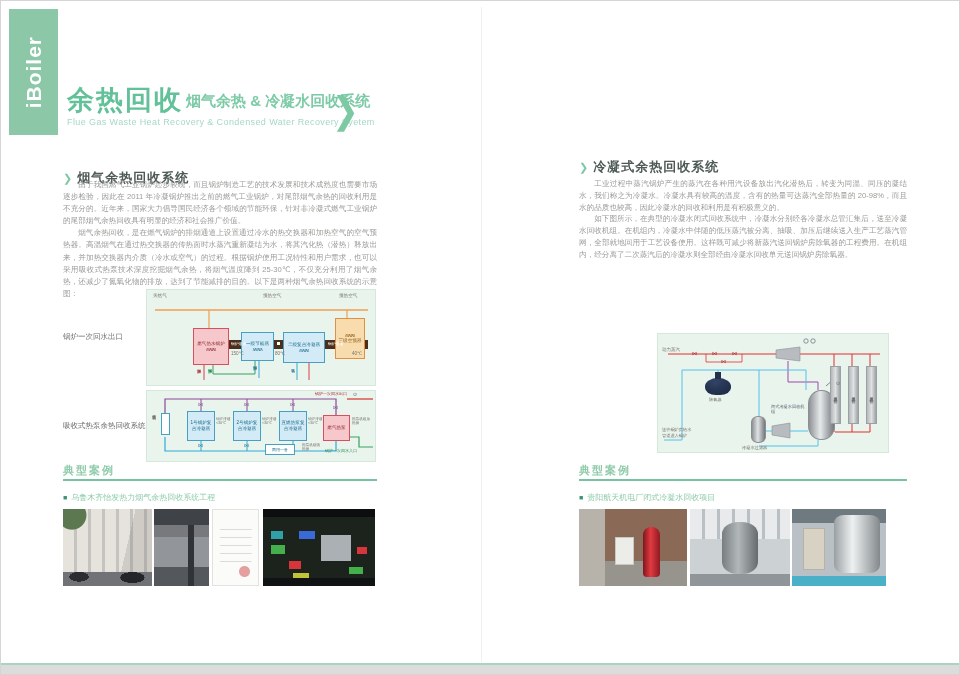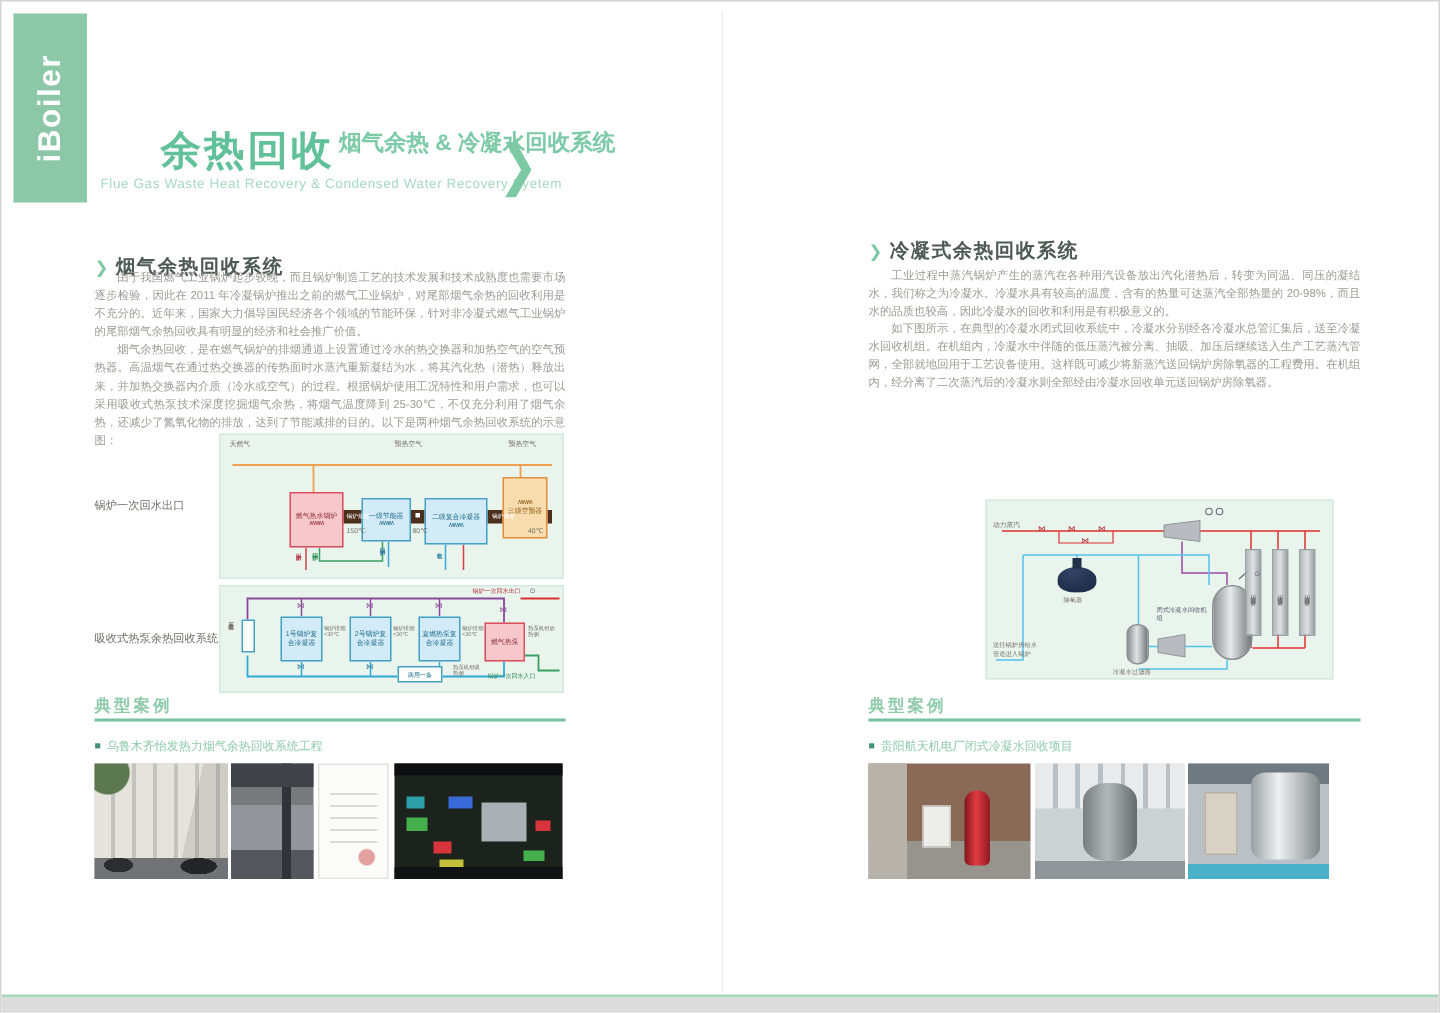--- a/index.html
+++ b/index.html
@@ -3,21 +3,21 @@
 <meta charset="utf-8">
 <style>
   html,body{margin:0;padding:0;background:#ececec;}
   #page{position:relative;width:958px;height:673px;background:#fff;border:1px solid #d5d5d5;
         overflow:hidden;font-family:"Liberation Sans","DejaVu Sans",sans-serif;}
   .abs{position:absolute;}
   
   .brand-bar{left:8px;top:8px;width:49px;height:126px;background:#8cc8a8;display:flex;align-items:center;justify-content:center;}
   .brand-text{writing-mode:vertical-rl;transform:rotate(180deg);color:#fff;font-size:21px;letter-spacing:1px;font-weight:bold;}
   
-  .hdr{left:66px;top:86px;display:flex;align-items:flex-start;margin-left:40px;}
+  .hdr{left:66px;top:86px;display:flex;align-items:center;}
   .hdr-title{font-size:27px;font-weight:bold;color:#63c199;letter-spacing:2px;line-height:1;}
   .hdr-sub{font-size:15px;font-weight:bold;color:#7ccaa6;margin-left:3px;line-height:1.15;}
   .hdr-en{left:66px;top:116px;font-size:9px;color:#a6d9c2;letter-spacing:.4px;}
   .hdr-chev{left:331px;top:90px;font-size:32px;font-weight:bold;color:#7cc9a4;transform:scaleY(1.15);}
   .fold{left:480px;top:6px;width:1px;height:655px;background:#f0f0ee;}
   
   .sec-h{font-size:13px;font-weight:bold;color:#4e5a54;letter-spacing:1px;}
   .sec-h .arr{color:#7cc9a4;font-size:11px;margin-right:4px;}
   .coltext p{font-size:7.6px;line-height:12.1px;color:#9b9b97;text-align:justify;text-indent:2em;margin:0;}
   .coltext-r p{line-height:11.8px;}

